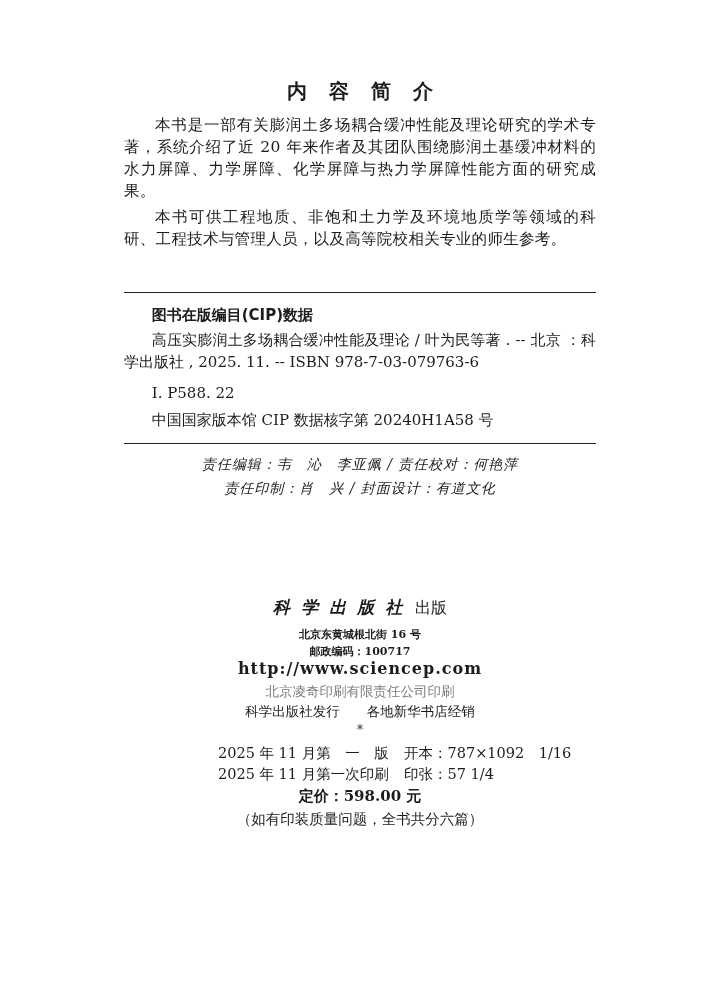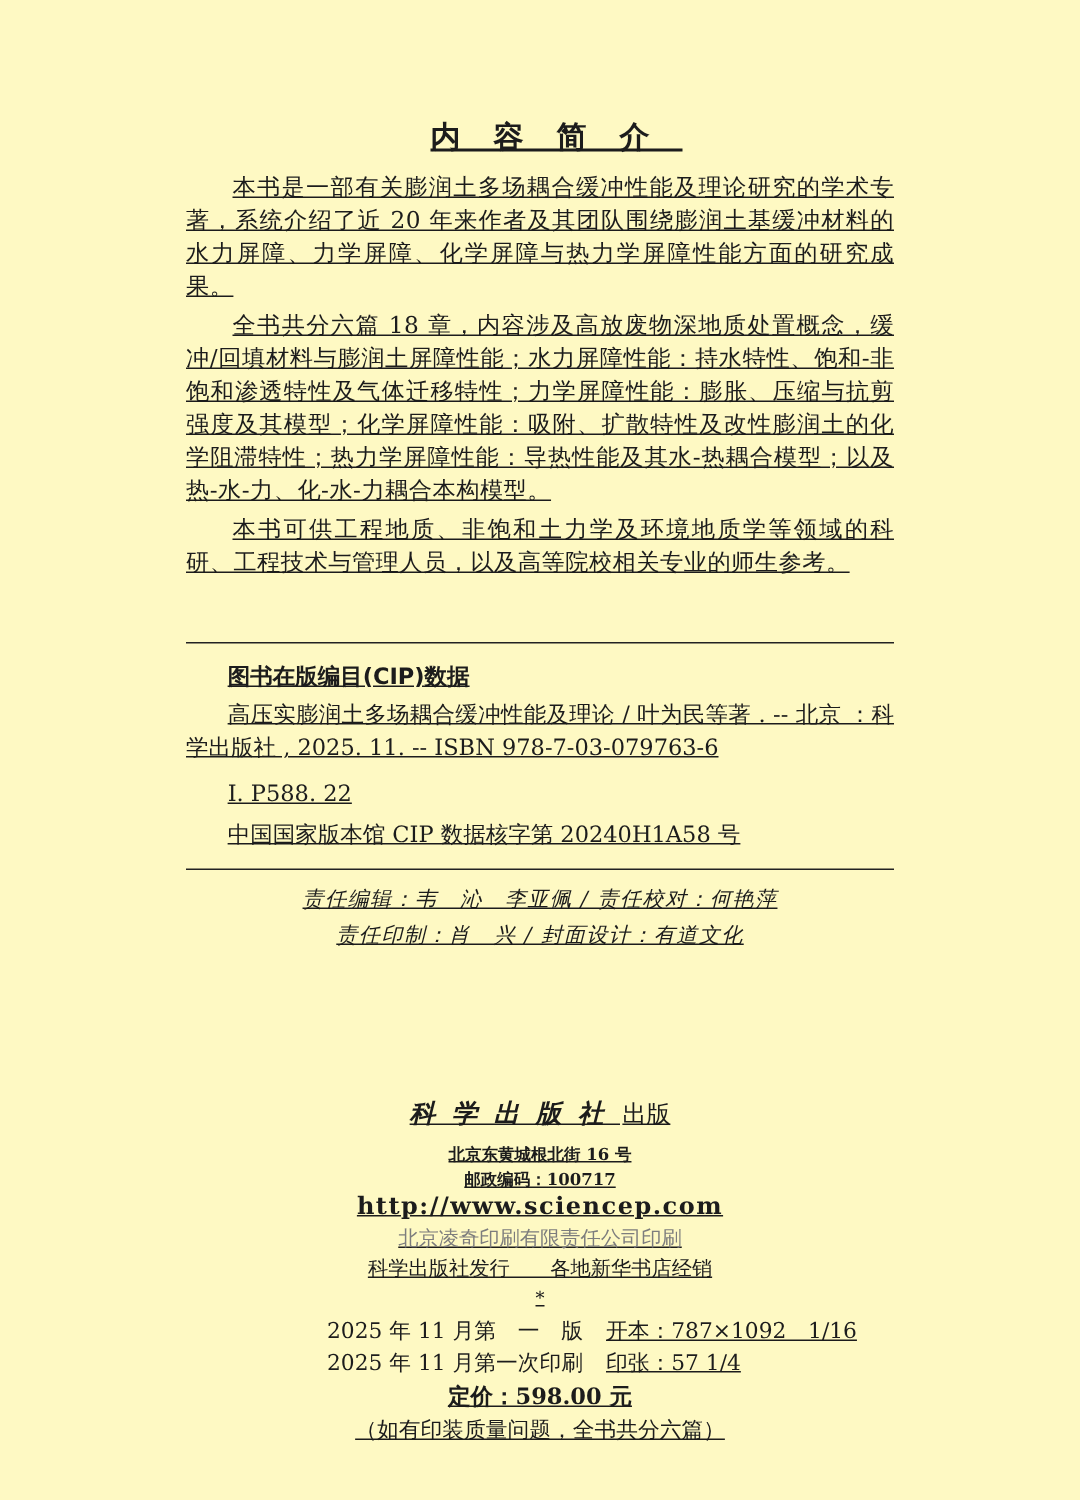--- a/index.html
+++ b/index.html
@@ -1,24 +1,23 @@
 <!DOCTYPE html>
 <html><head>
 <meta charset="utf-8">
 <style>
   html,body { margin:0; padding:0; background:#e8e8e8; }
   .page {
     position:relative;
     width:720px; height:1000px;
     margin:0 auto;
-    background:#fef9c3;
+    background:#ffffff;
     color:#1c1c1c;
     font-family:"DejaVu Serif","Liberation Serif",serif;
     overflow:hidden;
-    text-decoration:underline;
   }
   .content { margin:0 124px; padding-top:78px; }
 
   .book-title {
     margin:0; padding:0 0 0 1.1em;
     text-align:center;
     font-size:20px; line-height:26px;
     font-weight:bold;
     letter-spacing:1.1em;
   }
@@ -96,21 +95,20 @@
 </head>
 <body>
 
 <div class="page">
   <div class="content">
 
     <h1 class="book-title">内容简介</h1>
 
     <div class="intro">
       <p class="first">本书是一部有关膨润土多场耦合缓冲性能及理论研究的学术专著，系统介绍了近 20 年来作者及其团队围绕膨润土基缓冲材料的水力屏障、力学屏障、化学屏障与热力学屏障性能方面的研究成果。</p>
-      <p>全书共分六篇 18 章，内容涉及高放废物深地质处置概念，缓冲/回填材料与膨润土屏障性能；水力屏障性能：持水特性、饱和-非饱和渗透特性及气体迁移特性；力学屏障性能：膨胀、压缩与抗剪强度及其模型；化学屏障性能：吸附、扩散特性及改性膨润土的化学阻滞特性；热力学屏障性能：导热性能及其水-热耦合模型；以及热-水-力、化-水-力耦合本构模型。</p>
       <p>本书可供工程地质、非饱和土力学及环境地质学等领域的科研、工程技术与管理人员，以及高等院校相关专业的师生参考。</p>
     </div>
 
     <hr class="rule rule-top">
 
     <div class="cip">
       <p class="cip-heading">图书在版编目(CIP)数据</p>
       <p class="cip-entry">高压实膨润土多场耦合缓冲性能及理论 / 叶为民等著 . -- 北京 ：科学出版社 , 2025. 11. -- ISBN 978-7-03-079763-6</p>
       <p class="cip-entry cip-class">Ⅰ. P588. 22</p>
       <p class="cip-entry cip-record">中国国家版本馆 CIP 数据核字第 20240H1A58 号</p>

